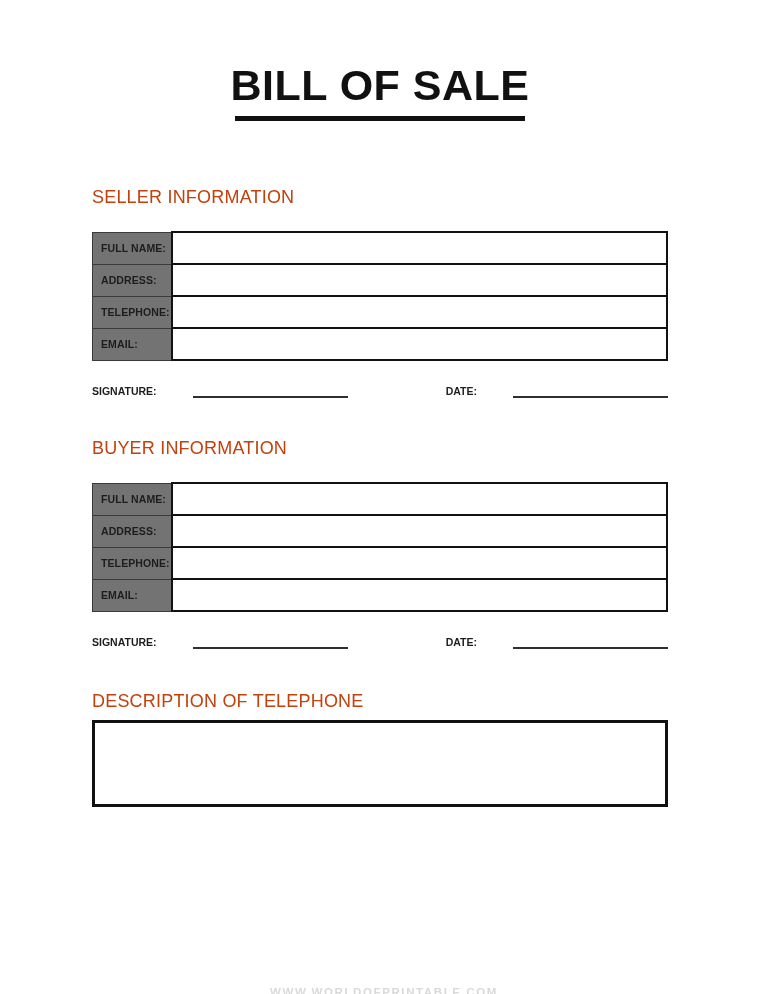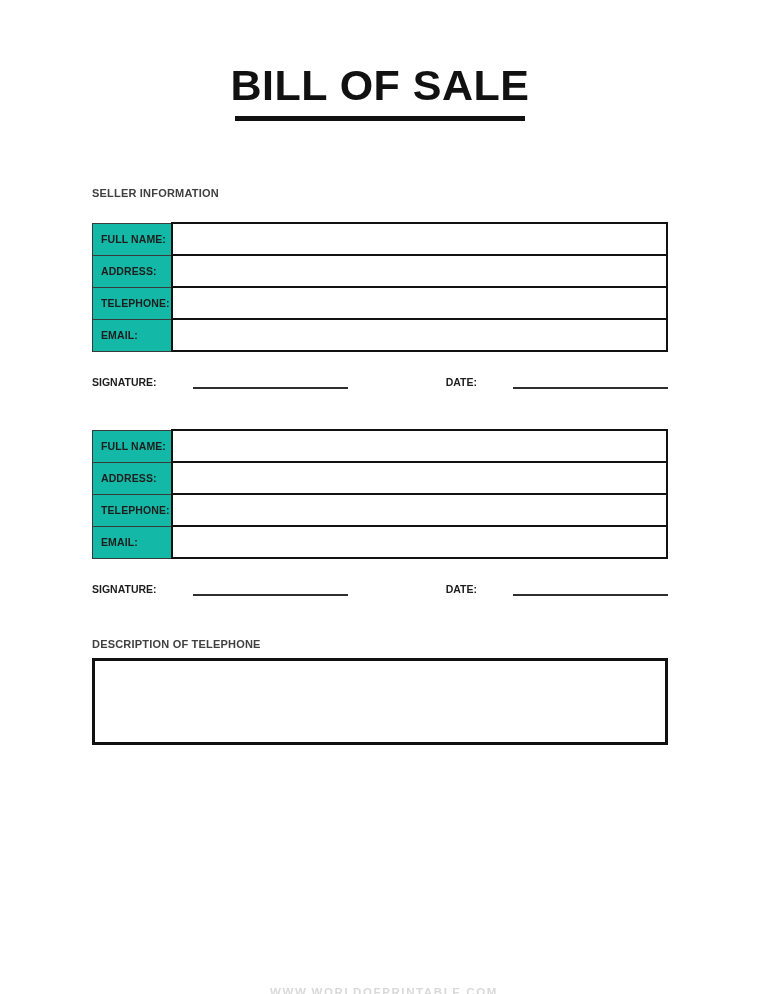--- a/index.html
+++ b/index.html
@@ -32,39 +32,39 @@
   }
   .title-underline {
     width: 290px;
     height: 5px;
     background: #111111;
     margin: 7px auto 0 auto;
   }
 
   
   h2.section-heading {
-    font-size: 11px;
-    font-weight: 700;
+    font-size: 18px;
+    font-weight: 400;
     letter-spacing: 0.2px;
-    color: #404040;
+    color: #c2410c;
   }
 
   
   .seller-section { margin-top: 66px; }
   .buyer-section  { margin-top: 40px; }
   table.info-table {
     width: 100%;
     border-collapse: collapse;
     margin-top: 23px;
     table-layout: fixed;
   }
   table.info-table td { height: 32px; }
   td.lbl {
     width: 79px;
-    background: #14b8a6;
+    background: #737373;
     border: 1px solid #3a3a3a;
     font-size: 10.5px;
     font-weight: 700;
     letter-spacing: 0.1px;
     padding-left: 8px;
     color: #1d1d1d;
     white-space: nowrap;
   }
   td.val {
     border: 2px solid #121212;
@@ -185,20 +185,21 @@
       <div class="sig-row">
         <span class="sig-label">SIGNATURE:</span>
         <span class="sig-line"></span>
         <span class="sig-gap"></span>
         <span class="sig-label">DATE:</span>
         <span class="sig-line"></span>
       </div>
     </section>
 
     <section class="buyer-section">
+      <h2 class="section-heading">BUYER INFORMATION</h2>
       <table class="info-table">
         <tbody>
           <tr>
             <td class="lbl">FULL NAME:</td>
             <td class="val">
               <input value="" style="">
             </td>
           </tr>
           <tr>
             <td class="lbl">ADDRESS:</td>

